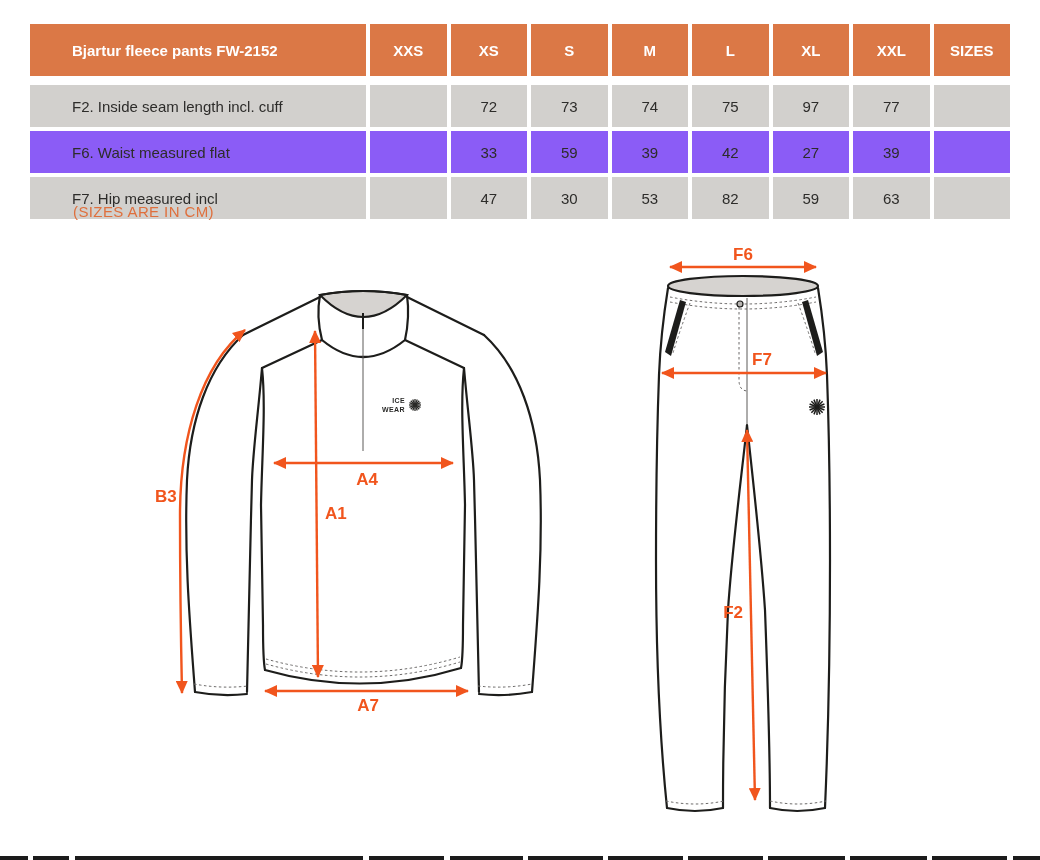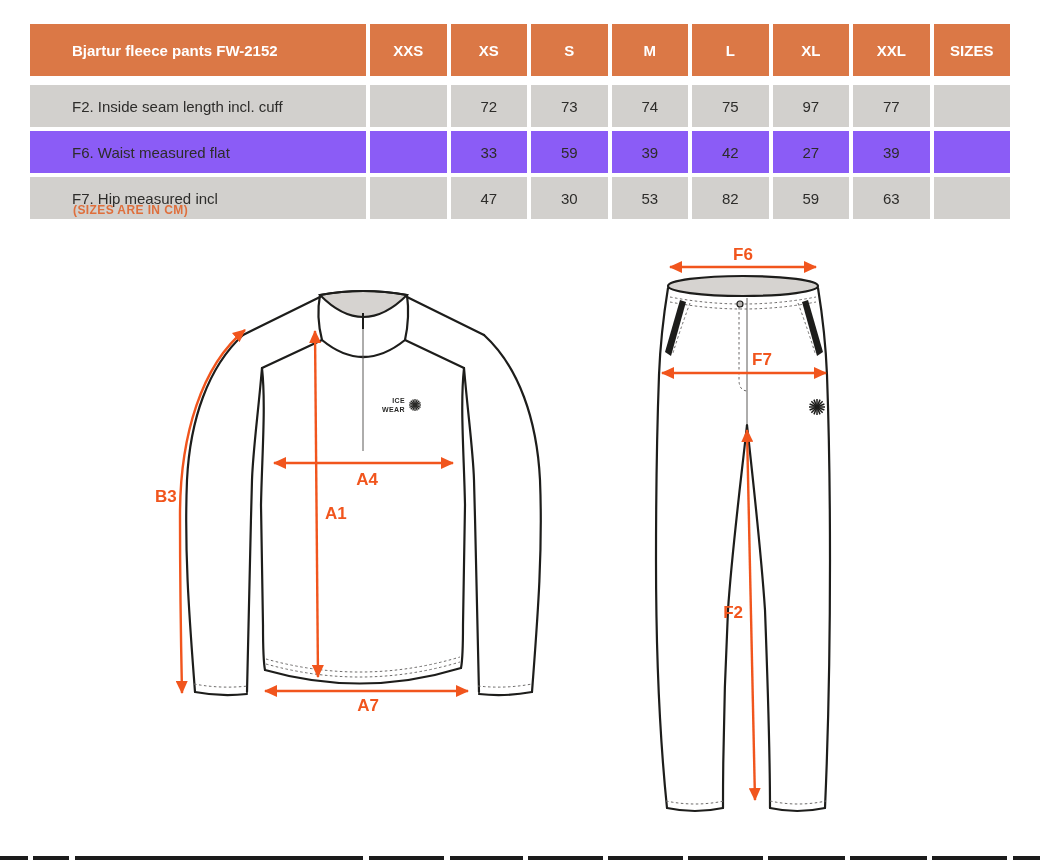--- a/index.html
+++ b/index.html
@@ -10,21 +10,21 @@
   .t-row{display:grid;grid-template-columns:336px repeat(8,1fr);column-gap:4px;}
   .t-head{margin-bottom:9px;}
   .t-head .cell{background:#db7846;color:#ffffff;font-weight:bold;font-size:15px;height:52px;}
   .t-data{margin-bottom:4px;}
   .t-data .cell{height:42px;font-size:15px;}
   .row-dark .cell{background:#d2d0cd;}
   .row-light .cell{background:#8b5cf6;}
   .cell{display:flex;align-items:center;justify-content:center;}
   .label-cell{justify-content:flex-start;padding-left:42px;box-sizing:border-box;}
   
-  .note{position:absolute;left:73px;top:203px;font-size:12px;font-weight:700;
+  .note{position:absolute;left:73px;top:203px;font-size:15px;font-weight:400;
         letter-spacing:.4px;color:#df6f3c;}
   
   .diag{position:absolute;}
   .diag-top{left:140px;top:255px;}
   .diag-pants{left:610px;top:240px;}
   svg text.measure{font-family:"Liberation Sans",sans-serif;font-size:17px;font-weight:bold;fill:#f1551d;}
   svg text.logo-txt{font-family:"Liberation Sans",sans-serif;font-size:7px;font-weight:bold;
                     fill:#2a2a28;letter-spacing:.4px;}
   .outline{fill:none;stroke:#1d1d1b;stroke-width:2.2;stroke-linecap:round;stroke-linejoin:round;}
   .thin{fill:none;stroke:#5c5a58;stroke-width:1;}

